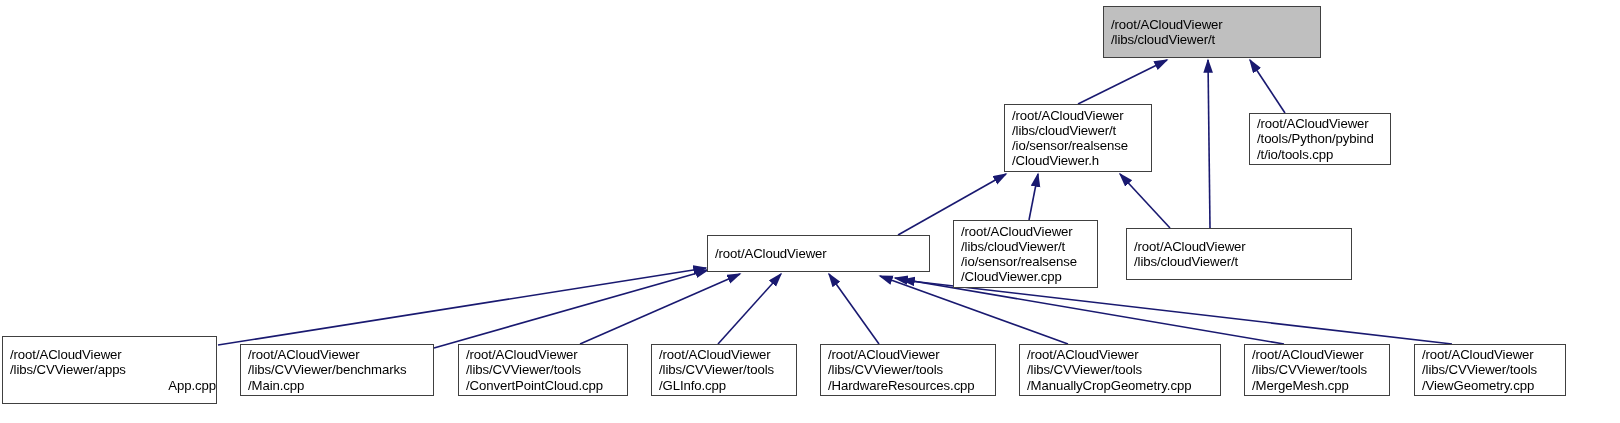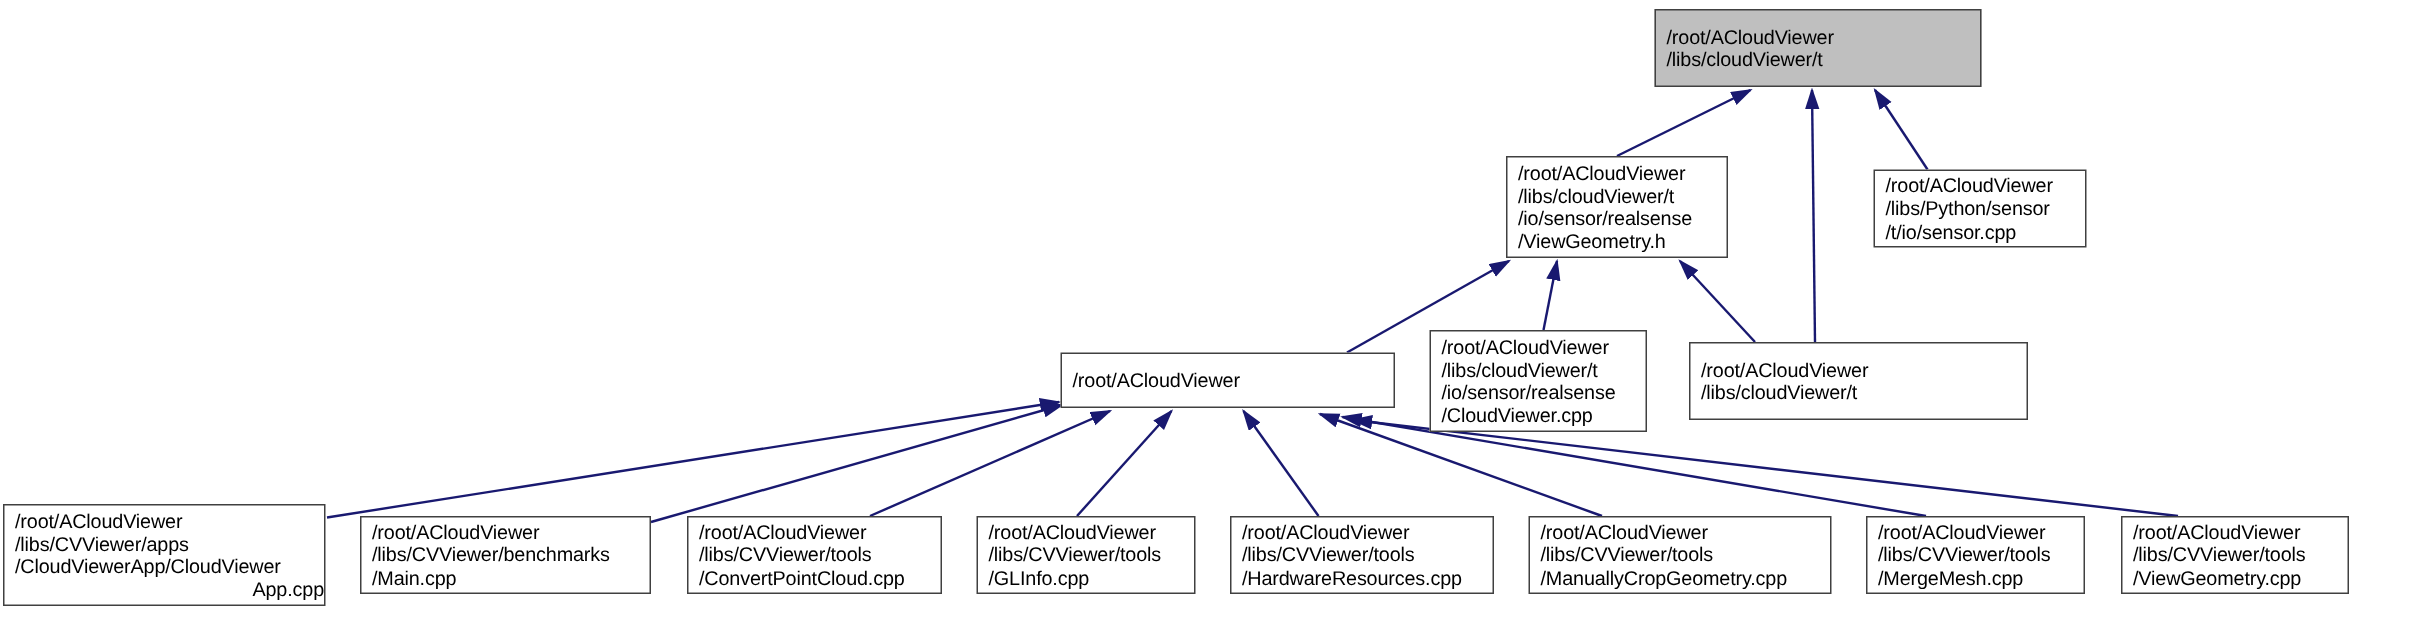--- a/index.html
+++ b/index.html
@@ -75,26 +75,26 @@
         <line x1="580" y1="344" x2="740" y2="274" stroke="#191970" stroke-width="1.6" marker-end="url(#arrow)"></line>
         <line x1="718" y1="344" x2="781" y2="274" stroke="#191970" stroke-width="1.6" marker-end="url(#arrow)"></line>
         <line x1="879" y1="344" x2="829" y2="274" stroke="#191970" stroke-width="1.6" marker-end="url(#arrow)"></line>
         <line x1="1068" y1="344" x2="880" y2="276" stroke="#191970" stroke-width="1.6" marker-end="url(#arrow)"></line>
         <line x1="1284" y1="344" x2="895" y2="278" stroke="#191970" stroke-width="1.6" marker-end="url(#arrow)"></line>
         <line x1="1452" y1="344" x2="902" y2="280" stroke="#191970" stroke-width="1.6" marker-end="url(#arrow)"></line>
       </g>
   </svg>
   <div id="nodes-group">
       <div class="node root" style="left: 1103px; top: 6px; width: 218px; height: 52px;"><span class="nline lead">/root/ACloudViewer</span><span class="nline lead">/libs/cloudViewer/t</span></div>
-      <div class="node" style="left: 1004px; top: 104px; width: 148px; height: 68px;"><span class="nline lead">/root/ACloudViewer</span><span class="nline lead">/libs/cloudViewer/t</span><span class="nline lead">/io/sensor/realsense</span><span class="nline lead">/ViewGeometry.h</span></div>
-      <div class="node" style="left: 1249px; top: 113px; width: 142px; height: 52px;"><span class="nline lead">/root/ACloudViewer</span><span class="nline lead">/libs/Python/sensor</span><span class="nline lead">/t/io/sensor.cpp</span></div>
+      <div class="node" style="left: 1004px; top: 104px; width: 148px; height: 68px;"><span class="nline lead">/root/ACloudViewer</span><span class="nline lead">/libs/cloudViewer/t</span><span class="nline lead">/io/sensor/realsense</span><span class="nline lead">/CloudViewer.h</span></div>
+      <div class="node" style="left: 1249px; top: 113px; width: 142px; height: 52px;"><span class="nline lead">/root/ACloudViewer</span><span class="nline lead">/tools/Python/pybind</span><span class="nline lead">/t/io/tools.cpp</span></div>
       <div class="node" style="left: 707px; top: 235px; width: 223px; height: 37px;"><span class="nline lead">/root/ACloudViewer</span></div>
       <div class="node" style="left: 953px; top: 220px; width: 145px; height: 68px;"><span class="nline lead">/root/ACloudViewer</span><span class="nline lead">/libs/cloudViewer/t</span><span class="nline lead">/io/sensor/realsense</span><span class="nline lead">/CloudViewer.cpp</span></div>
       <div class="node" style="left: 1126px; top: 228px; width: 226px; height: 52px;"><span class="nline lead">/root/ACloudViewer</span><span class="nline lead">/libs/cloudViewer/t</span></div>
-      <div class="node" style="left: 2px; top: 336px; width: 215px; height: 68px;"><span class="nline lead">/root/ACloudViewer</span><span class="nline lead">/libs/CVViewer/apps</span><span class="nline lead">/CloudViewerApp/CloudViewer</span><span class="nline">App.cpp</span></div>
+      <div class="node" style="left: 2px; top: 336px; width: 215px; height: 68px;"><span class="nline lead">/root/ACloudViewer</span><span class="nline lead">/libs/CVViewer/apps</span><span class="nline">App.cpp</span></div>
       <div class="node" style="left: 240px; top: 344px; width: 194px; height: 52px;"><span class="nline lead">/root/ACloudViewer</span><span class="nline lead">/libs/CVViewer/benchmarks</span><span class="nline lead">/Main.cpp</span></div>
       <div class="node" style="left: 458px; top: 344px; width: 170px; height: 52px;"><span class="nline lead">/root/ACloudViewer</span><span class="nline lead">/libs/CVViewer/tools</span><span class="nline lead">/ConvertPointCloud.cpp</span></div>
       <div class="node" style="left: 651px; top: 344px; width: 146px; height: 52px;"><span class="nline lead">/root/ACloudViewer</span><span class="nline lead">/libs/CVViewer/tools</span><span class="nline lead">/GLInfo.cpp</span></div>
       <div class="node" style="left: 820px; top: 344px; width: 176px; height: 52px;"><span class="nline lead">/root/ACloudViewer</span><span class="nline lead">/libs/CVViewer/tools</span><span class="nline lead">/HardwareResources.cpp</span></div>
       <div class="node" style="left: 1019px; top: 344px; width: 202px; height: 52px;"><span class="nline lead">/root/ACloudViewer</span><span class="nline lead">/libs/CVViewer/tools</span><span class="nline lead">/ManuallyCropGeometry.cpp</span></div>
       <div class="node" style="left: 1244px; top: 344px; width: 146px; height: 52px;"><span class="nline lead">/root/ACloudViewer</span><span class="nline lead">/libs/CVViewer/tools</span><span class="nline lead">/MergeMesh.cpp</span></div>
       <div class="node" style="left: 1414px; top: 344px; width: 152px; height: 52px;"><span class="nline lead">/root/ACloudViewer</span><span class="nline lead">/libs/CVViewer/tools</span><span class="nline lead">/ViewGeometry.cpp</span></div>
     </div>
 </div>
 

